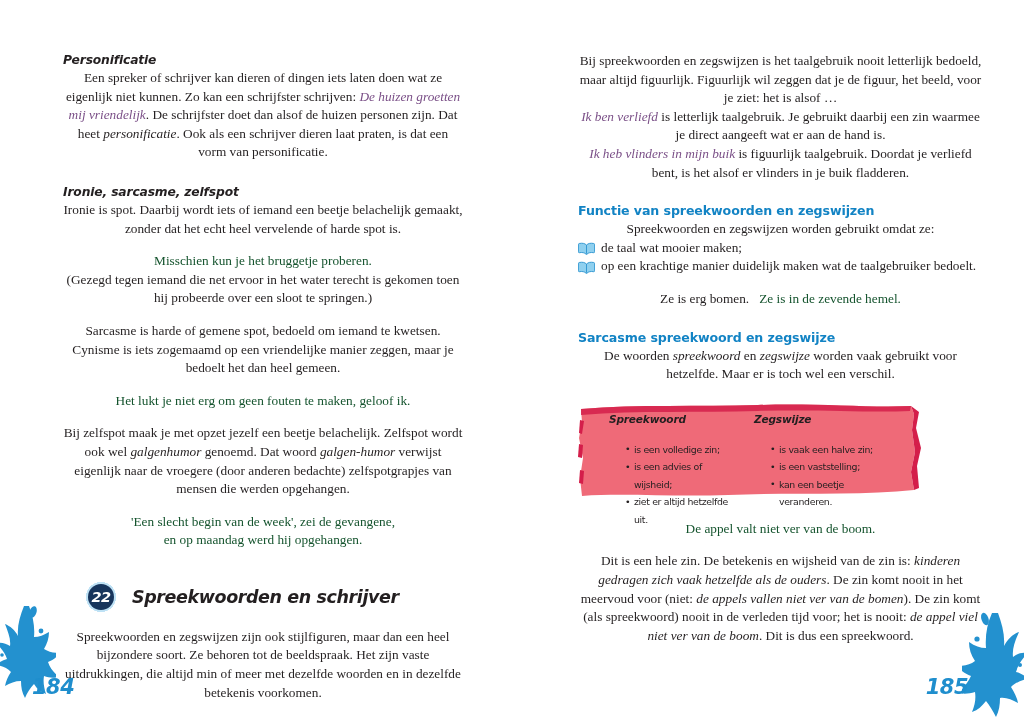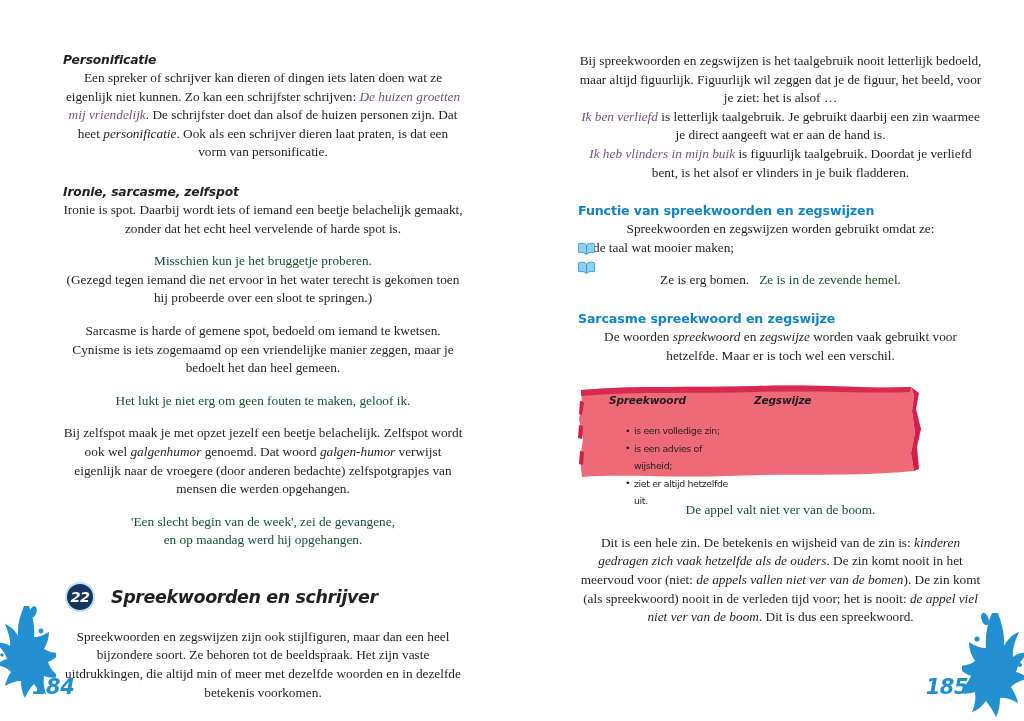--- a/index.html
+++ b/index.html
@@ -70,20 +70,21 @@
   .gap-md  { height: 14px; }
   .gap-lg  { height: 20px; }
 
   
   .chapter {
     display: flex;
     align-items: center;
     gap: 14px;
     margin-top: 30px;
     margin-bottom: 14px;
+    margin-left: 21px;
   }
   .chapter-badge {
     position: relative;
     width: 34px;
     height: 34px;
     flex: 0 0 34px;
   }
   .chapter-badge .ring {
     position: absolute;
     inset: 0;
@@ -116,21 +117,21 @@
     font-style: italic;
     font-size: 17.5px;
     letter-spacing: -0.4px;
     color: #231f20;
   }
 
   
   .booklist { margin: 0; padding: 0; list-style: none; }
   .booklist li {
     position: relative;
-    padding-left: 15px;
+    padding-left: 23px;
     font-size: 13.3px;
     line-height: 18.6px;
   }
   .book-icon {
     position: absolute;
     left: 0;
     top: 3.5px;
     width: 17px;
     height: 13px;
   }
@@ -277,20 +278,21 @@
         </span>
         <span>de taal wat mooier maken;</span>
       </li>
       <li>
         <span class="book-icon">
           <svg width="17" height="13" viewBox="0 0 17 13" xmlns="http://www.w3.org/2000/svg">
             <path d="M8.5 3.1C6.9 1.3 4.3 0.9 1.3 1.5 0.7 1.6 0.4 2 0.4 2.6v7.2c0 .6.4 1 1 .9 2.7-.5 5.2-.1 6.6 1.5.3.3.7.3 1 0 1.4-1.6 3.9-2 6.6-1.5.6.1 1-.3 1-.9V2.6c0-.6-.3-1-.9-1.1-3-.6-5.6-.2-7.2 1.6z" fill="#8fd0ef" stroke="#2a93cf" stroke-width="0.9"></path>
             <path d="M8.5 3.1v8.6" stroke="#2a93cf" stroke-width="0.9" fill="none"></path>
           </svg>
         </span>
+        <span>op een krachtige manier duidelijk maken wat de taalgebruiker bedoelt.</span>
       </li>
     </ul>
 
     <div class="gap-md"></div>
 
     <p class="para"><span>Ze is erg bomen.</span><span>&nbsp;&nbsp;&nbsp;</span><span class="ex">Ze is in de zevende hemel.</span></p>
 
     <div class="gap-lg"></div>
 
     <div class="blue-head">Sarcasme spreekwoord en zegswijze</div>
@@ -310,20 +312,25 @@
         <div class="pink-col c1">
           <div class="pink-title">Spreekwoord</div>
           <ul class="pink-ul">
             <li>is een volledige zin;</li>
             <li>is een advies of wijsheid;</li>
             <li>ziet er altijd hetzelfde uit.</li>
           </ul>
         </div>
         <div class="pink-col c2">
           <div class="pink-title">Zegswijze</div>
+          <ul class="pink-ul">
+            <li>is vaak een halve zin;</li>
+            <li>is een vaststelling;</li>
+            <li>kan een beetje veranderen.</li>
+          </ul>
         </div>
       </div>
     </div>
 
     <div class="gap-lg"></div>
 
     <p class="para ex">De appel valt niet ver van de boom.</p>
 
     <div class="gap-md"></div>
 

